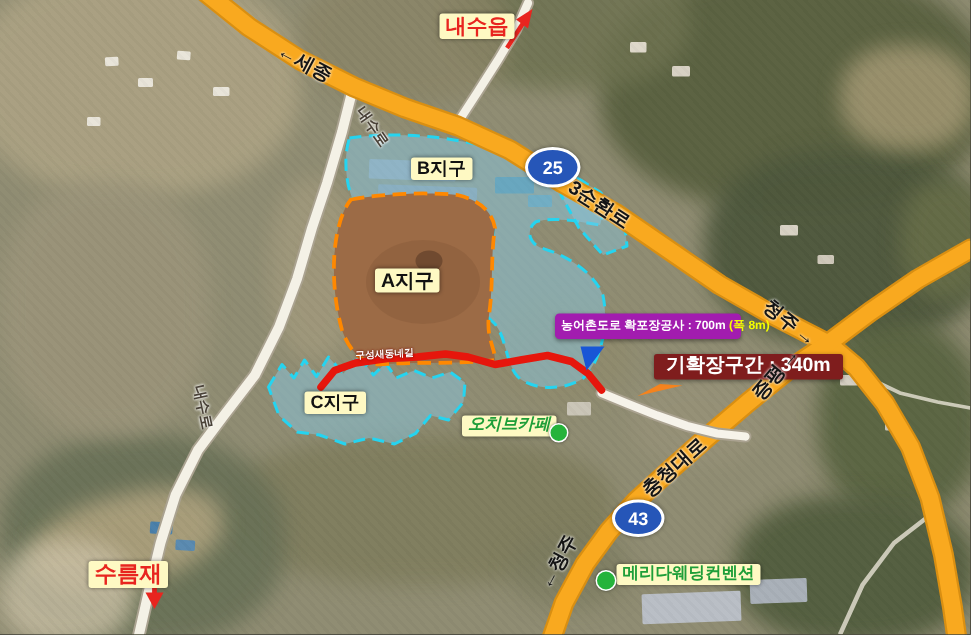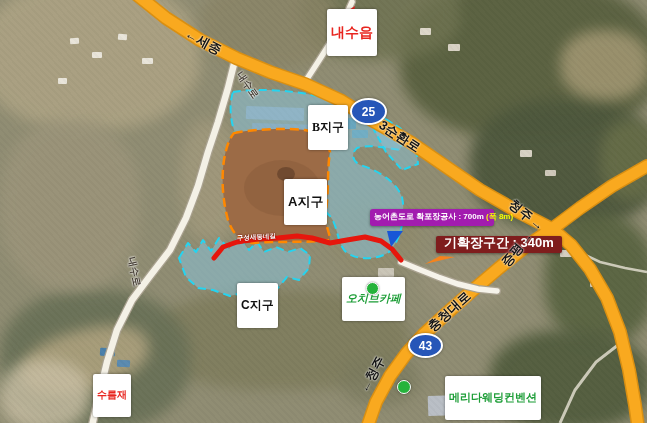--- a/index.html
+++ b/index.html
@@ -7,24 +7,24 @@
     position:relative;width:647px;height:423px;overflow:hidden;
     background:#8f8c72;
     font-family:"Liberation Sans","DejaVu Sans",sans-serif;
   }
   .terrain{position:absolute;border-radius:45%;filter:blur(7px);z-index:1;}
   .bld{position:absolute;z-index:2;border-radius:1px;}
   .tex{position:absolute;inset:0;z-index:2;opacity:.18;pointer-events:none;
     background:repeating-linear-gradient(47deg,rgba(0,0,0,.12) 0 2px,rgba(255,255,255,.05) 2px 5px);}
   svg.overlay{position:absolute;left:0;top:0;z-index:3;}
   .lbl{position:absolute;z-index:4;white-space:nowrap;line-height:1.05;}
-  .box-white{background:#ffffff;padding:16px 4px;border-radius:2px;
-    box-shadow:0 0 3px rgba(0,0,0,.45);font-weight:bold;color:#111;margin-left:34px;}
+  .box-white{background:#fef9c3;padding:1px 4px;border-radius:2px;
+    box-shadow:0 0 3px rgba(0,0,0,.45);font-weight:bold;color:#111;}
   .zone-lbl{font-size:12px;}
-  .red-lbl{color:#e8251f;font-size:10px;}
+  .red-lbl{color:#e8251f;font-size:15px;}
   .green-lbl{color:#1e9e38;font-size:11px;}
   .road-text{font-weight:bold;color:#151515;font-size:13px;
     text-shadow:0 0 2px rgba(255,255,255,.75),0 0 2px rgba(255,255,255,.75);}
   .road-name-small{font-weight:bold;color:#4a4238;font-size:10px;
     text-shadow:0 0 2px #fff,0 0 2px #fff;}
   .tiny-road{font-weight:bold;color:#ffffff;font-size:6.5px;
     text-shadow:0 0 1px #7a1008,0 0 2px #7a1008;}
   .badge{position:absolute;z-index:4;display:flex;align-items:center;justify-content:center;
     background:#2656b8;border:2px solid #ffffff;border-radius:50%;
     color:#fff;font-weight:bold;font-size:12px;box-shadow:0 0 3px rgba(0,0,0,.4);}
@@ -140,25 +140,25 @@
   <div class="lbl box-white red-lbl" style="left:293px;top:9px;font-size:14px;">내수읍</div>
 
   <div class="lbl road-text" style="left:186px;top:26px;transform:rotate(28deg);transform-origin:left center;">←세종</div>
 
   <div class="lbl road-name-small" style="left:243px;top:70px;transform:rotate(55deg);transform-origin:left top;">내수로</div>
 
   <div class="badge" style="left:350px;top:98px;width:33px;height:23px;text-align:right;">25</div>
 
   <div class="lbl road-text" style="left:384px;top:118px;transform:rotate(33deg);transform-origin:left top;">3순환로</div>
 
-  <div class="lbl box-white zone-lbl" style="left:274px;top:105px;font-family:Liberation Serif, serif;">B지구</div>
+  <div class="lbl box-white zone-lbl" style="left:274px;top:105px;">B지구</div>
 
   <div class="lbl box-white zone-lbl" style="left:250px;top:179px;font-size:13px;">A지구</div>
 
-  <div class="lbl box-white zone-lbl" style="left:203px;top:283px;">C지구</div>
+  <div class="lbl box-white zone-lbl" style="left:203px;top:261px;">C지구</div>
 
   <div class="lbl tiny-road" style="left:237px;top:234px;transform:rotate(-3deg);">구성새동네길</div>
 
   <div class="lbl callout-blue" style="left:370px;top:209px;width:116px;">
     <div><span>농어촌도로 확포장공사 : 700m</span>
       <span class="note">(폭 8m)</span></div>
   </div>
 
   <div class="lbl callout-orange" style="left:436px;top:236px;">기확장구간 : 340m</div>
 

